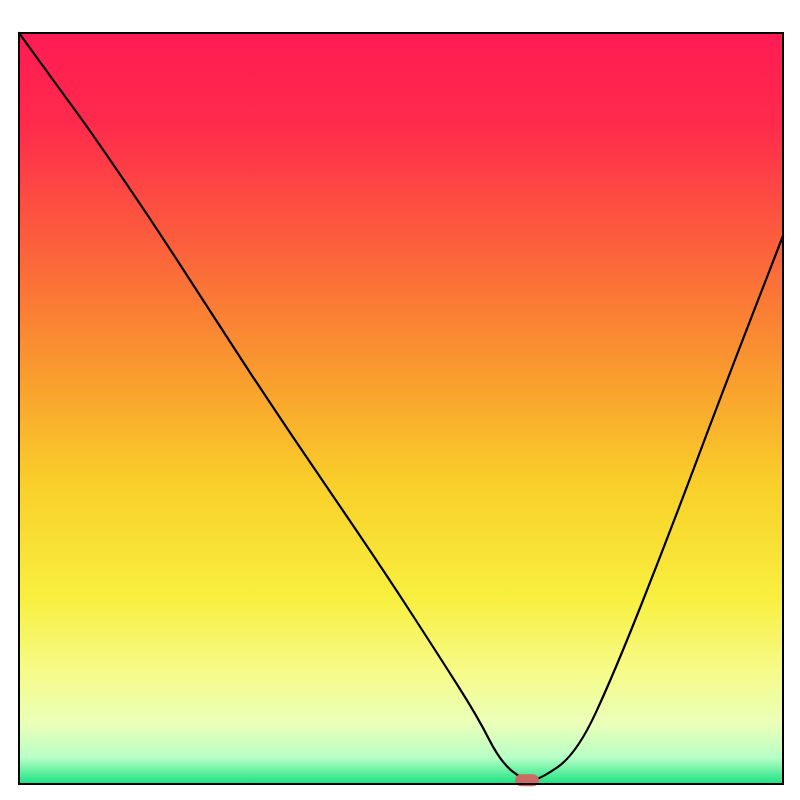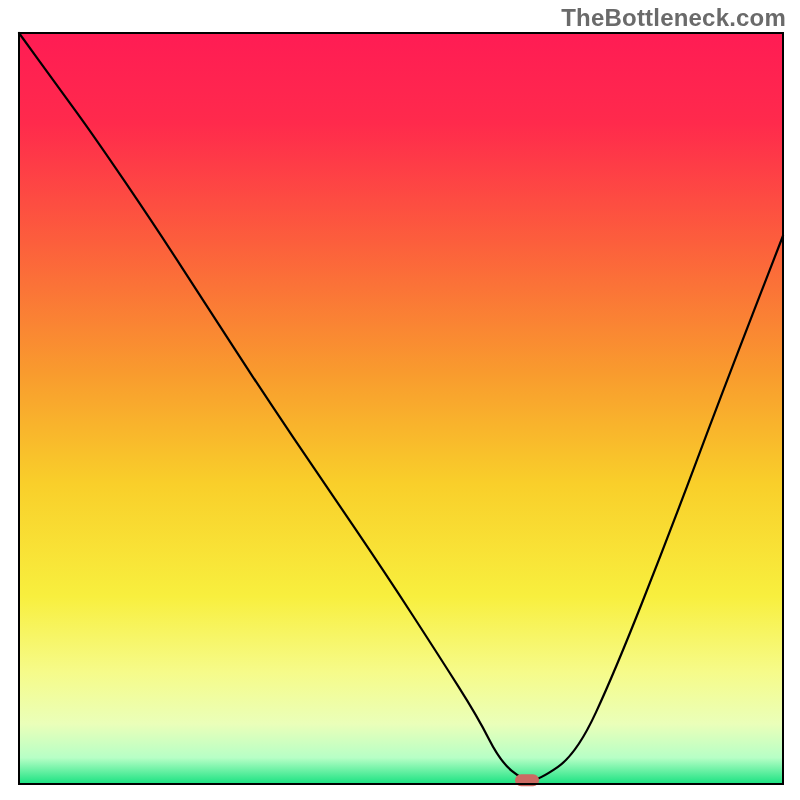--- a/index.html
+++ b/index.html
@@ -27,21 +27,20 @@
   svg {
     position: absolute;
     top: 0;
     left: 0;
   }
 </style>
 </head>
 <body>
 
 <div class="container">
-  <div class="watermark">TheBottleneck.com</div>
   <svg id="chart-svg" width="800" height="800" viewBox="0 0 800 800">
     <defs>
       <linearGradient id="bg-grad" x1="0" y1="0" x2="0" y2="1">
           <stop offset="0%" stop-color="#ff1c54"></stop>
           <stop offset="12%" stop-color="#ff2a4c"></stop>
           <stop offset="28.000000000000004%" stop-color="#fc5f3c"></stop>
           <stop offset="45%" stop-color="#f99a2e"></stop>
           <stop offset="60%" stop-color="#f9cf2a"></stop>
           <stop offset="75%" stop-color="#f8ef3e"></stop>
           <stop offset="85%" stop-color="#f6fb89"></stop>

